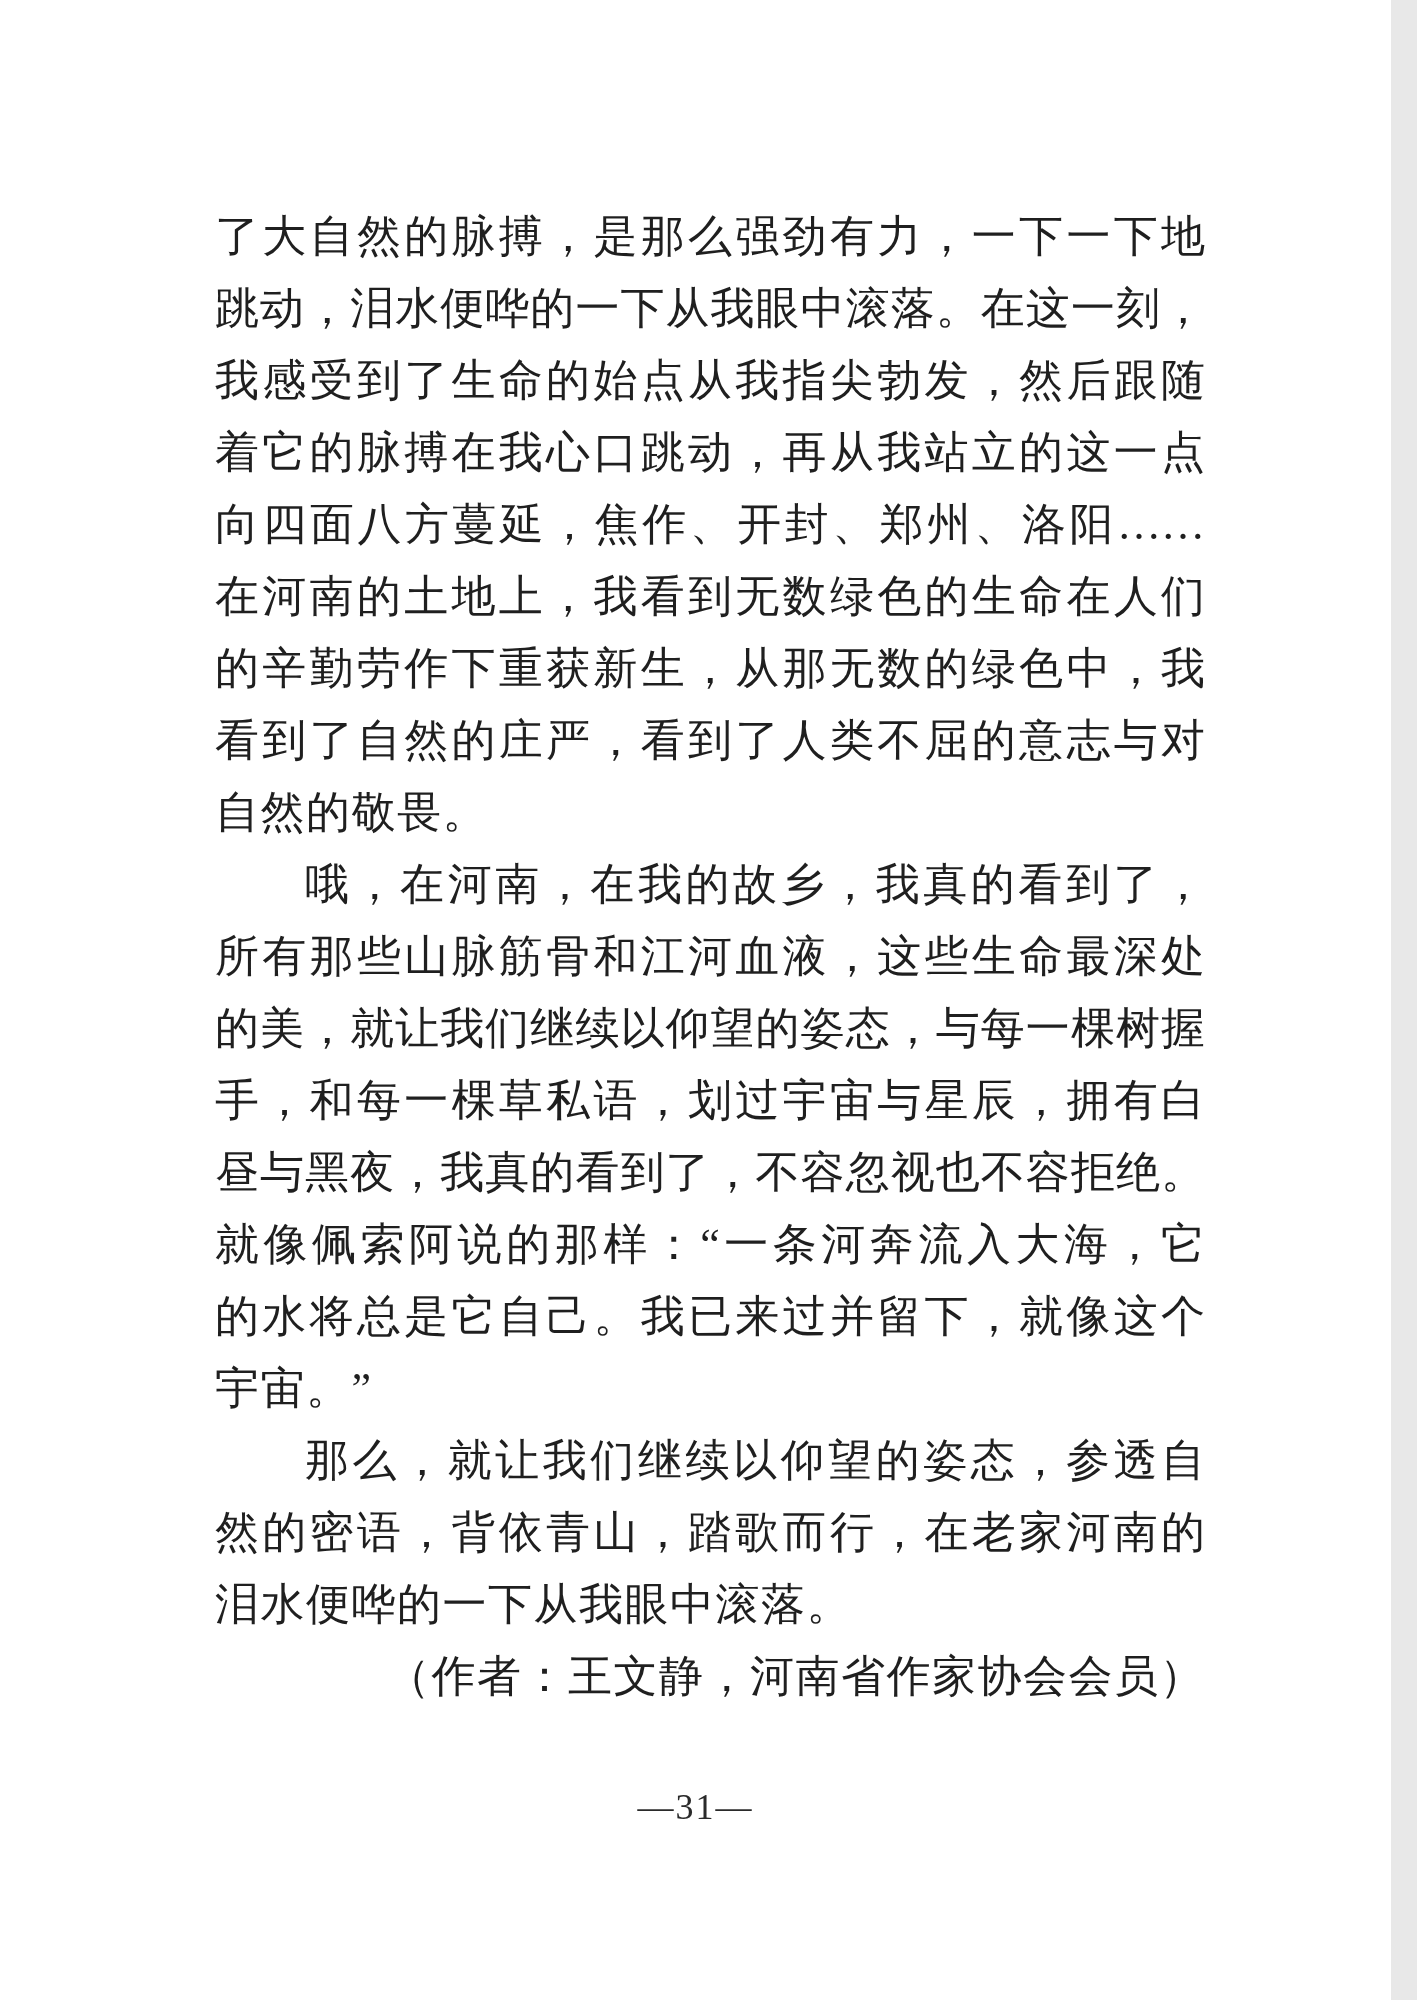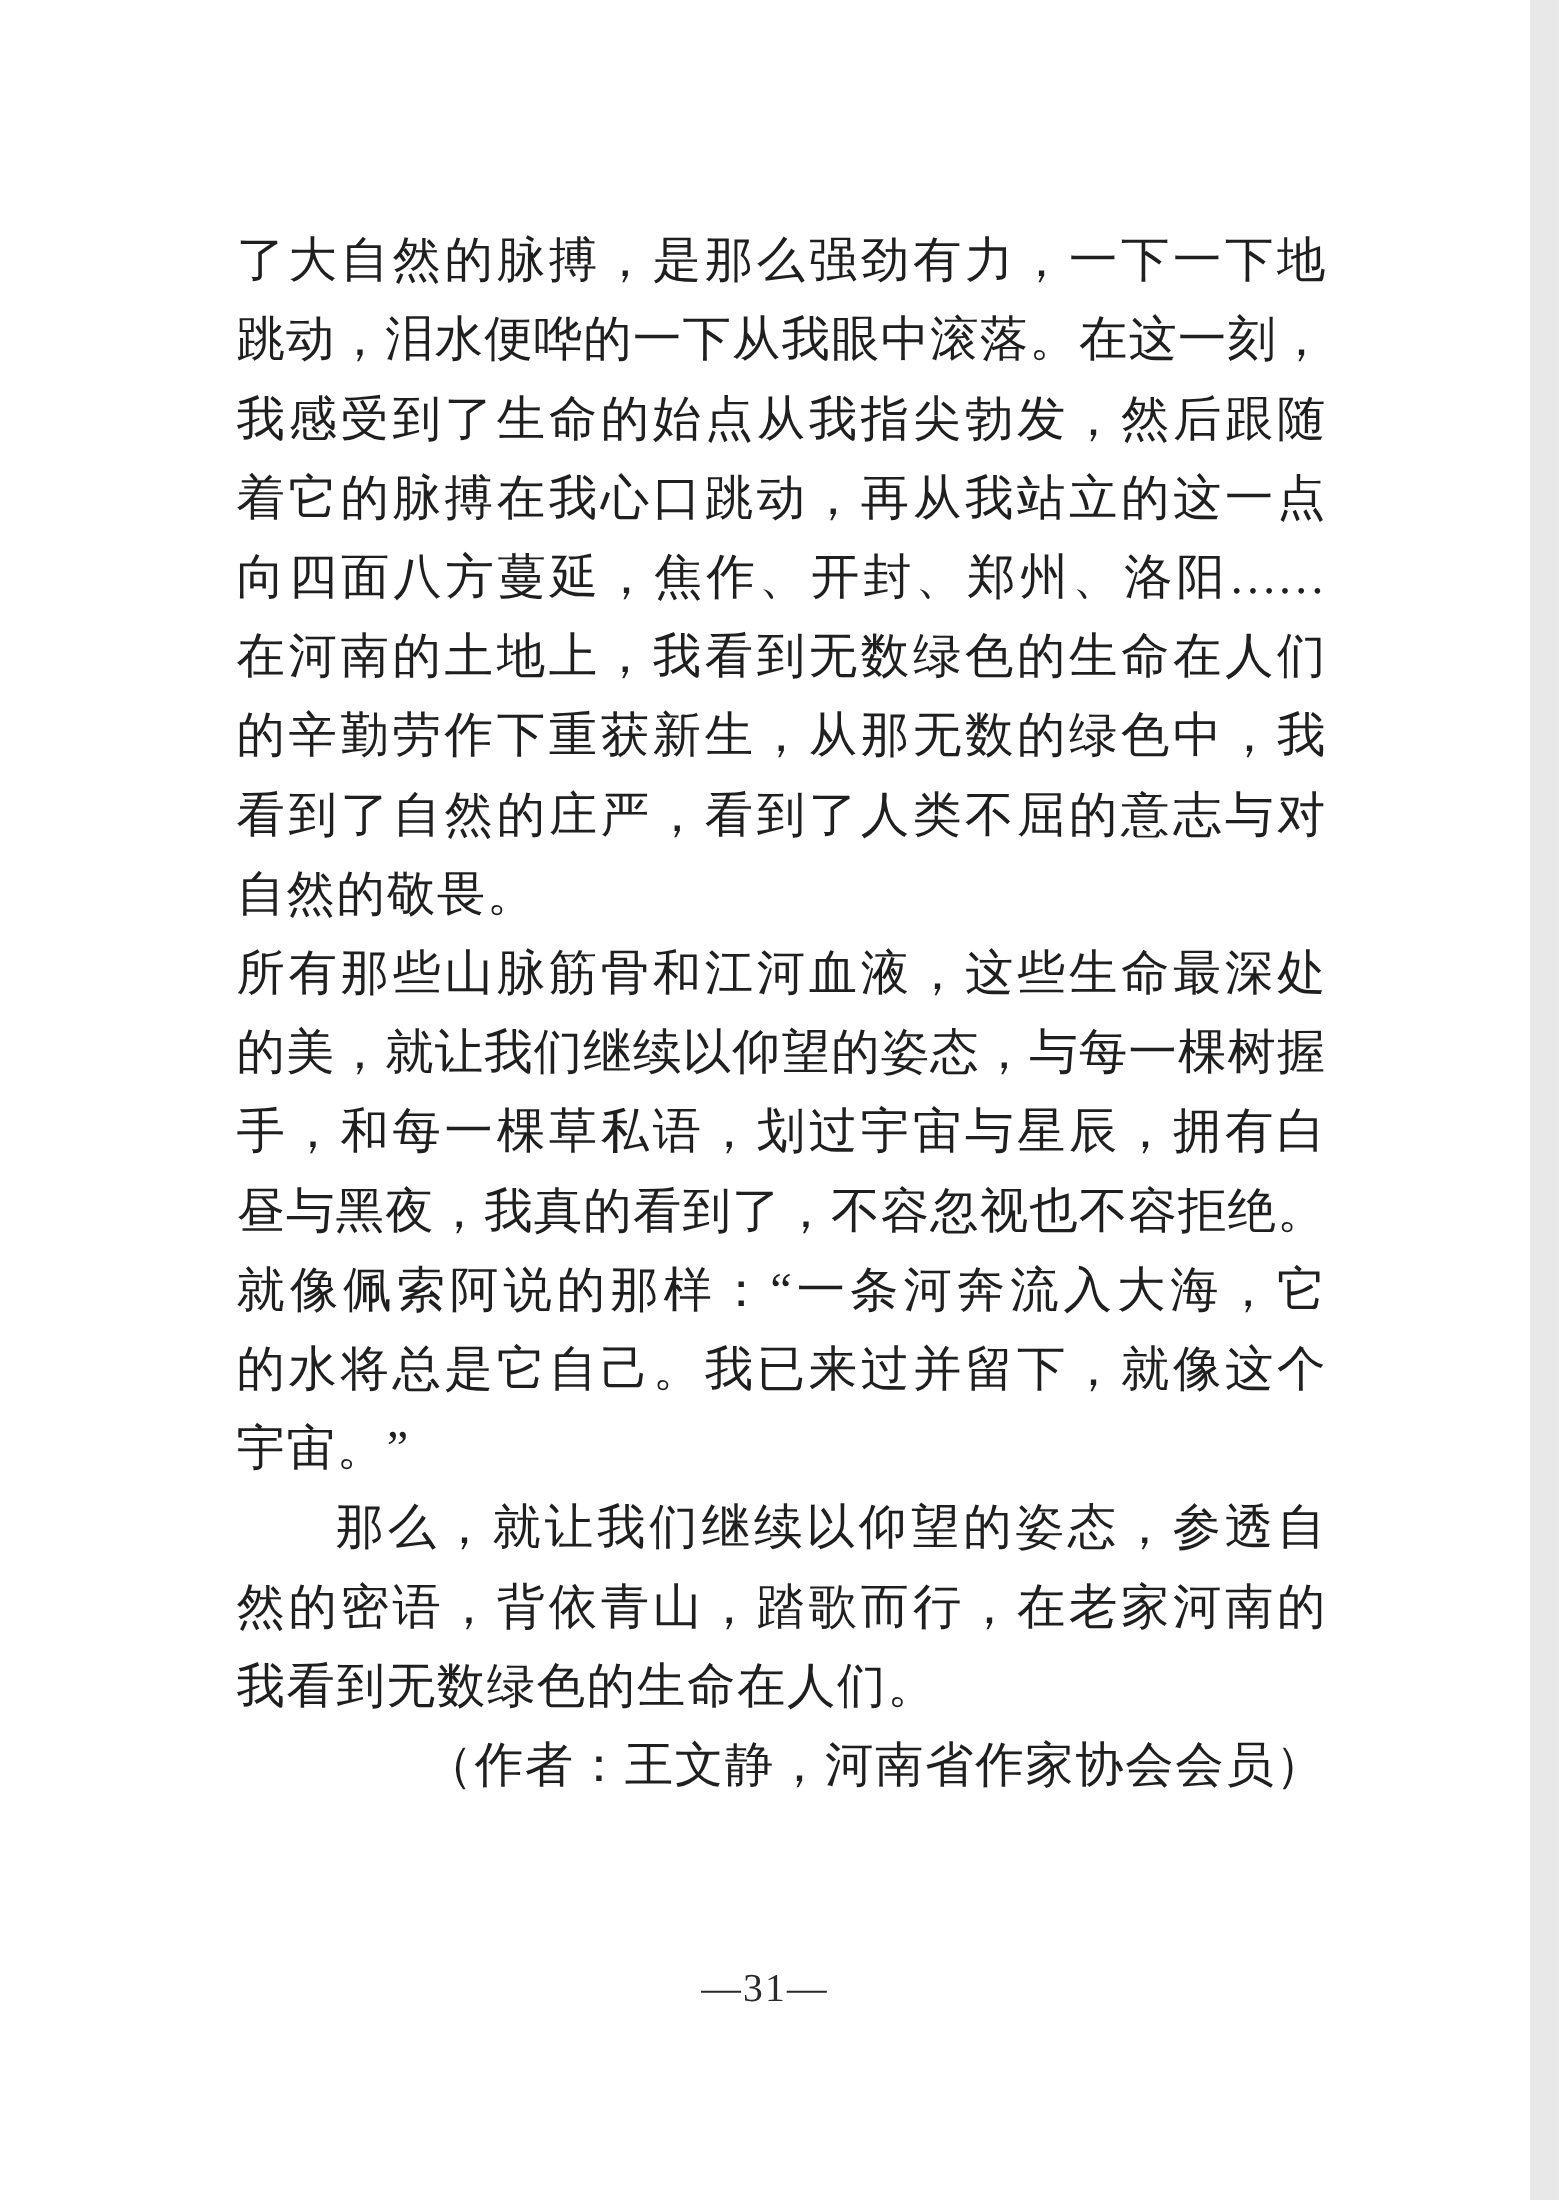--- a/index.html
+++ b/index.html
@@ -61,26 +61,27 @@
   <div class="text-block">
       <div class="text-line justified">了大自然的脉搏，是那么强劲有力，一下一下地</div>
       <div class="text-line justified">跳动，泪水便哗的一下从我眼中滚落。在这一刻，</div>
       <div class="text-line justified">我感受到了生命的始点从我指尖勃发，然后跟随</div>
       <div class="text-line justified">着它的脉搏在我心口跳动，再从我站立的这一点</div>
       <div class="text-line justified">向四面八方蔓延，焦作、开封、郑州、洛阳……</div>
       <div class="text-line justified">在河南的土地上，我看到无数绿色的生命在人们</div>
       <div class="text-line justified">的辛勤劳作下重获新生，从那无数的绿色中，我</div>
       <div class="text-line justified">看到了自然的庄严，看到了人类不屈的意志与对</div>
       <div class="text-line last-line">自然的敬畏。</div>
+      <div class="text-line justified indented">哦，在河南，在我的故乡，我真的看到了，</div>
       <div class="text-line justified">所有那些山脉筋骨和江河血液，这些生命最深处</div>
       <div class="text-line justified">的美，就让我们继续以仰望的姿态，与每一棵树握</div>
       <div class="text-line justified">手，和每一棵草私语，划过宇宙与星辰，拥有白</div>
       <div class="text-line justified">昼与黑夜，我真的看到了，不容忽视也不容拒绝。</div>
       <div class="text-line justified">就像佩索阿说的那样：“一条河奔流入大海，它</div>
       <div class="text-line justified">的水将总是它自己。我已来过并留下，就像这个</div>
       <div class="text-line last-line">宇宙。”</div>
       <div class="text-line justified indented">那么，就让我们继续以仰望的姿态，参透自</div>
       <div class="text-line justified">然的密语，背依青山，踏歌而行，在老家河南的</div>
-      <div class="text-line last-line">我看到无数绿色的生命在人们。</div>
+      <div class="text-line last-line">泪水便哗的一下从我眼中滚落。</div>
       <div class="text-line align-right">（作者：王文静，河南省作家协会会员）</div>
     </div>
   <div class="page-number">—31—</div>
 </div>
 
 </body></html>

